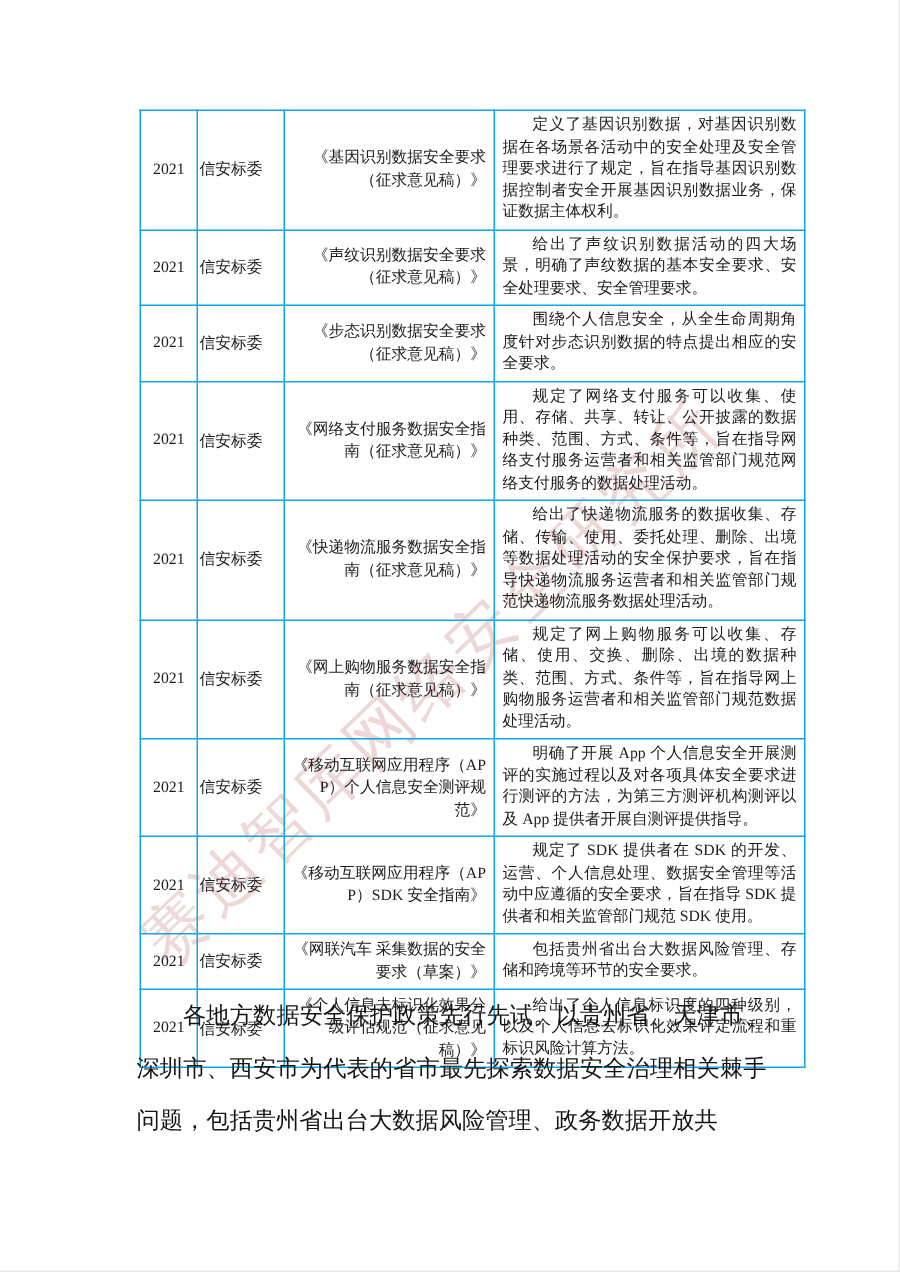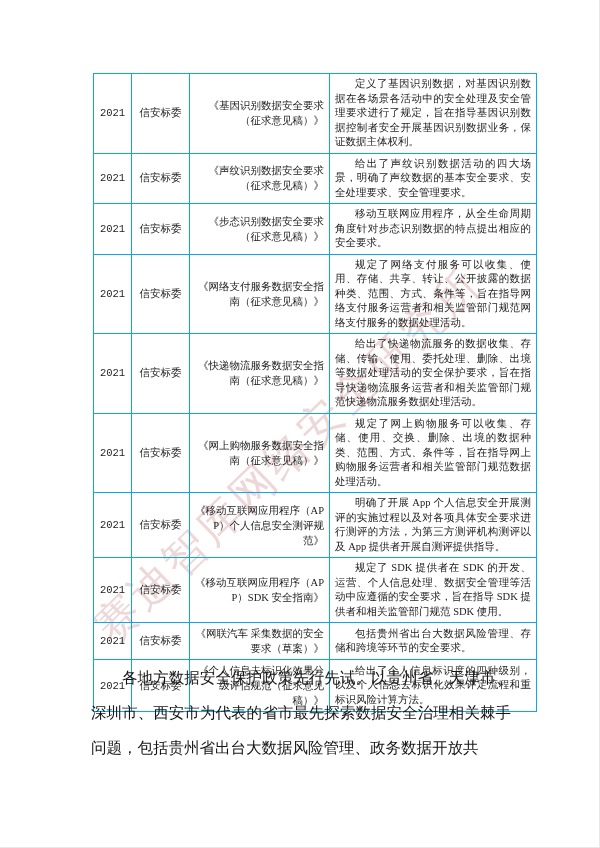--- a/index.html
+++ b/index.html
@@ -33,22 +33,22 @@
     z-index:2;
     background:transparent;
   }
   table.standards td {
     border:1px solid #0ea5e9;
     font-size:10.5px;
     vertical-align:middle;
     color:#1c1c1c;
     word-break:break-all;
   }
-  td.c-year   { width:35px;  text-align:center;font-family:Liberation Mono, monospace; }
-  td.c-issuer { width:55px;  text-align:center; }
+  td.c-year   { width:35px;  text-align:center; }
+  td.c-issuer { width:55px;  }
   td.c-name   { width:129px; padding:3px 5px; line-height:15px; text-align:right; }
   td.c-desc   { width:196px; padding:3px 5px; line-height:14.5px; text-align:justify; text-justify:inter-character; text-indent:1.9em; }
   .body-paragraph {
     position:absolute;
     left:91px; top:660px;
     width:420px;
     font-size:15.5px;
     line-height:35px;
     text-align:justify;
     text-justify:inter-character;
@@ -84,21 +84,21 @@
       <tr>
         <td class="c-year">2021</td>
         <td class="c-issuer">信安标委</td>
         <td class="c-name">《声纹识别数据安全要求（征求意见稿）》</td>
         <td class="c-desc">给出了声纹识别数据活动的四大场景，明确了声纹数据的基本安全要求、安全处理要求、安全管理要求。</td>
       </tr>
       <tr>
         <td class="c-year">2021</td>
         <td class="c-issuer">信安标委</td>
         <td class="c-name">《步态识别数据安全要求（征求意见稿）》</td>
-        <td class="c-desc">移动互联网应用程序，从全生命周期角度针对步态识别数据的特点提出相应的安全要求。</td>
+        <td class="c-desc">围绕个人信息安全，从全生命周期角度针对步态识别数据的特点提出相应的安全要求。</td>
       </tr>
       <tr>
         <td class="c-year">2021</td>
         <td class="c-issuer">信安标委</td>
         <td class="c-name">《网络支付服务数据安全指南（征求意见稿）》</td>
         <td class="c-desc">规定了网络支付服务可以收集、使用、存储、共享、转让、公开披露的数据种类、范围、方式、条件等，旨在指导网络支付服务运营者和相关监管部门规范网络支付服务的数据处理活动。</td>
       </tr>
       <tr>
         <td class="c-year">2021</td>
         <td class="c-issuer">信安标委</td>

